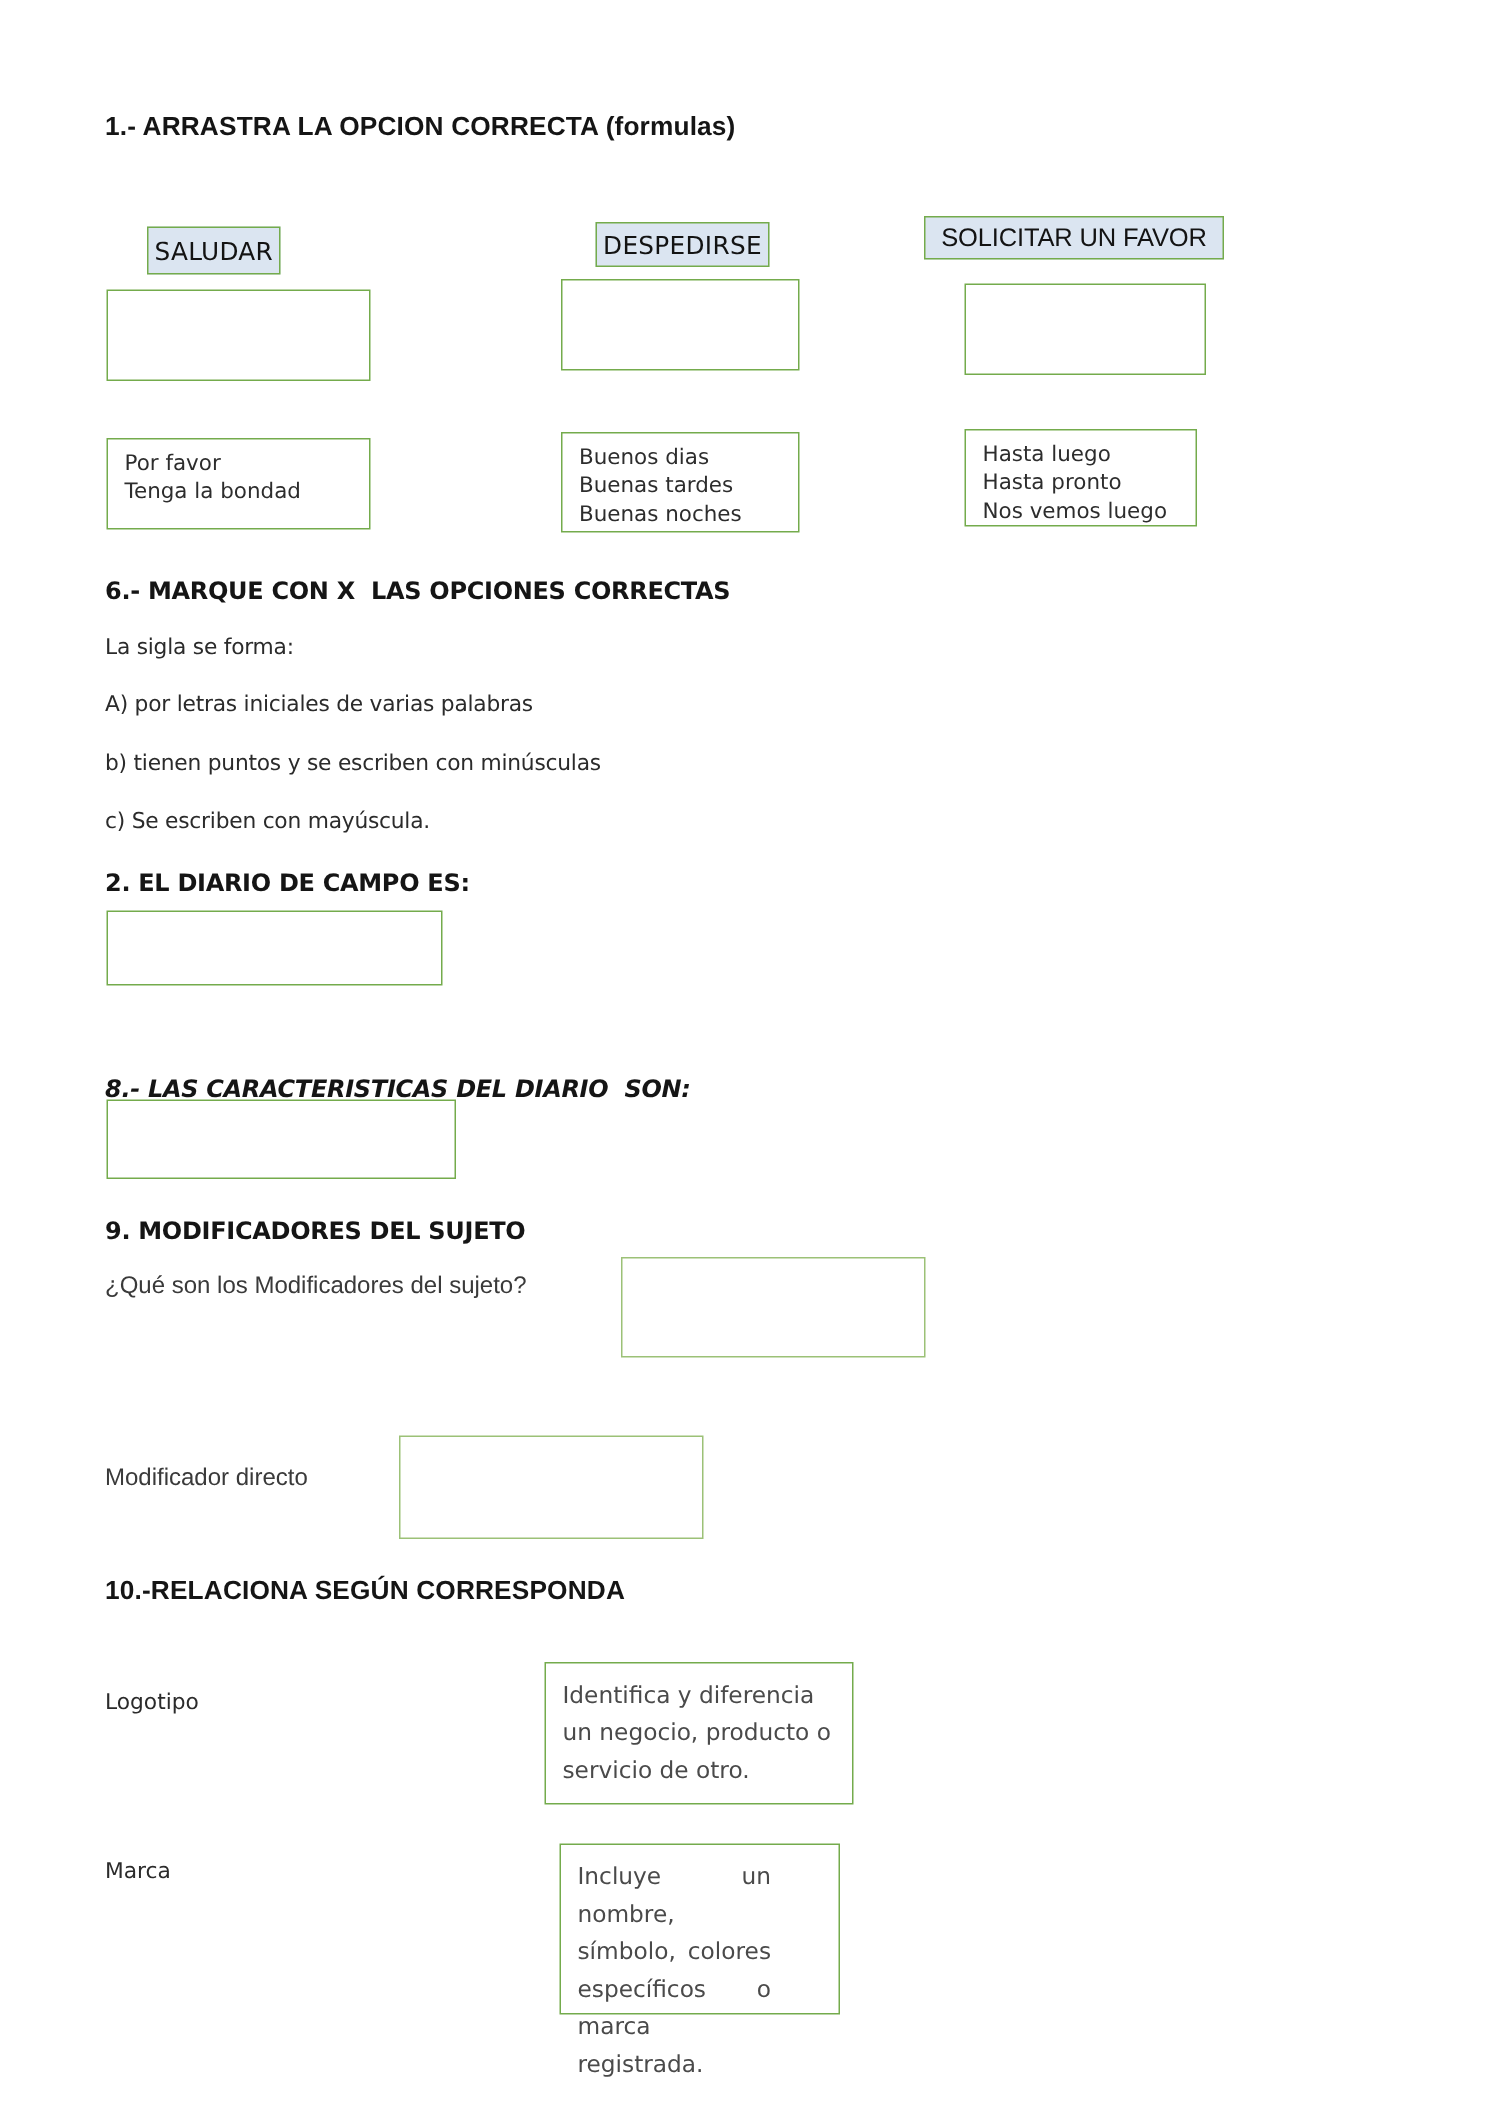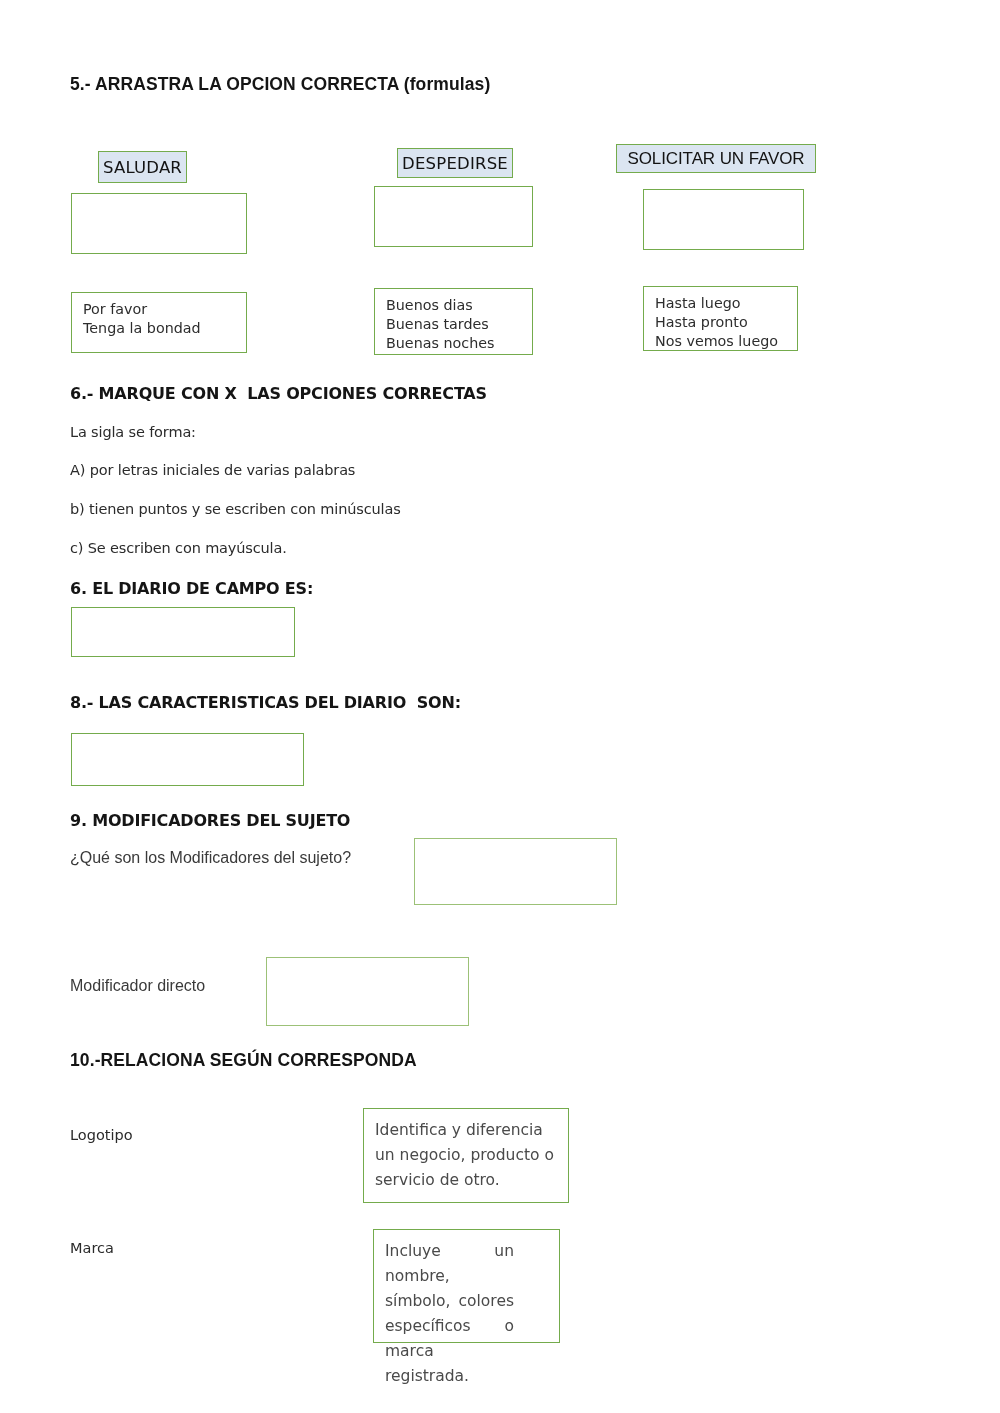--- a/index.html
+++ b/index.html
@@ -118,21 +118,21 @@
     color: #4a4a4a;
     padding: 10px 12px 0 12px;
   }
   .defbox-text.justified { text-align: justify; text-align-last: left; }
 </style>
 </head>
 <body>
 
 <div class="page">
 
-  <div class="q-head head-arial" style="left:70px; top:74px;">5.- ARRASTRA LA OPCION CORRECTA (formulas)</div>
+  <div class="q-head head-arial" style="left:70px; top:74px;">1.- ARRASTRA LA OPCION CORRECTA (formulas)</div>
 
   <div class="bluelabel narrow" style="left:98px; top:151px; width:89px; height:32px;">SALUDAR</div>
   <div class="gbox" style="left:71px; top:193px; width:176px; height:61px;"></div>
   <div class="gbox" style="left:71px; top:292px; width:176px; height:61px;"></div>
   <div class="optbox-text" style="left:71px; top:292px; width:176px; height:61px;">Por favor
 Tenga la bondad</div>
 
   <div class="bluelabel narrow" style="left:397px; top:148px; width:116px; height:30px;">DESPEDIRSE</div>
   <div class="gbox" style="left:374px; top:186px; width:159px; height:61px;"></div>
   <div class="gbox" style="left:374px; top:288px; width:159px; height:67px;"></div>
@@ -146,24 +146,24 @@
   <div class="optbox-text" style="left:643px; top:286px; width:155px; height:65px;">Hasta luego
 Hasta pronto
 Nos vemos luego</div>
 
   <div class="q-head head-calibri" style="left:70px; top:384px;">6.- MARQUE CON X  LAS OPCIONES CORRECTAS</div>
   <div class="body-line" style="left:70px; top:424px;">La sigla se forma:</div>
   <div class="body-line" style="left:70px; top:462px;">A) por letras iniciales de varias palabras</div>
   <div class="body-line" style="left:70px; top:501px;">b) tienen puntos y se escriben con minúsculas</div>
   <div class="body-line" style="left:70px; top:540px;">c) Se escriben con mayúscula.</div>
 
-  <div class="q-head head-calibri" style="left:70px; top:579px;">6. EL DIARIO DE CAMPO ES:</div>
+  <div class="q-head head-calibri" style="left:70px; top:579px;">2. EL DIARIO DE CAMPO ES:</div>
   <div class="gbox" style="left:71px; top:607px; width:224px; height:50px;"></div>
 
-  <div class="q-head head-calibri" style="left:70px; top:693px;">8.- LAS CARACTERISTICAS DEL DIARIO  SON:</div>
+  <div class="q-head head-calibri" style="left:70px; top:716px;font-style:italic;">8.- LAS CARACTERISTICAS DEL DIARIO  SON:</div>
   <div class="gbox" style="left:71px; top:733px; width:233px; height:53px;"></div>
 
   <div class="q-head head-calibri" style="left:70px; top:811px;text-align:center;">9. MODIFICADORES DEL SUJETO</div>
 
   <div class="body-arial" style="left:70px; top:849px;">¿Qué son los Modificadores del sujeto?</div>
   <div class="gbox gbox-soft" style="left:414px; top:838px; width:203px; height:67px;"></div>
 
   <div class="body-arial" style="left:70px; top:945px;margin-top:32px;">Modificador directo</div>
   <div class="gbox gbox-soft" style="left:266px; top:957px; width:203px; height:69px;"></div>
 

